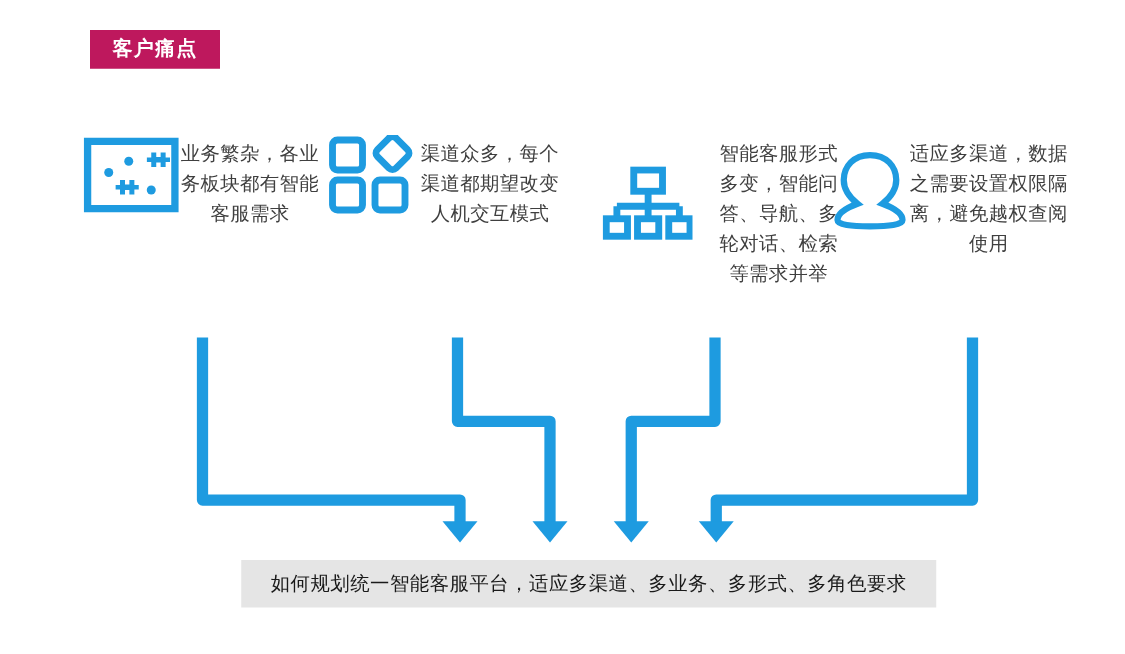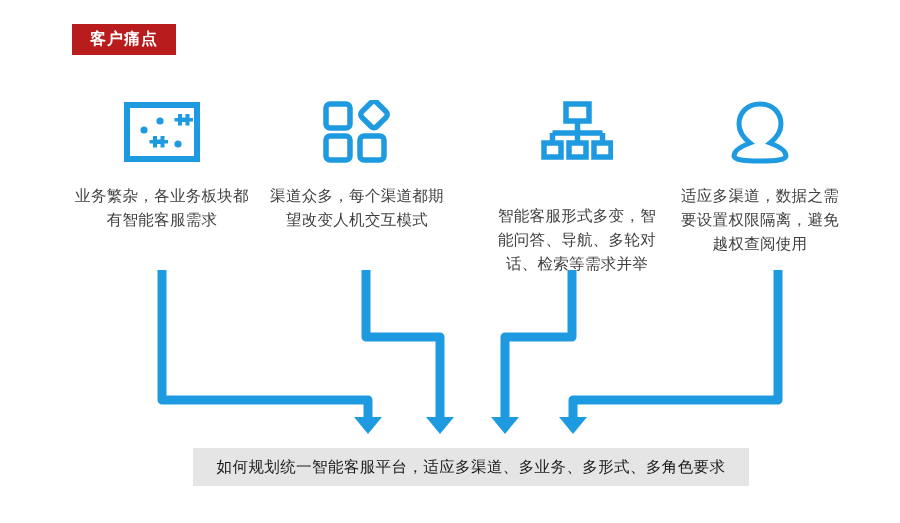--- a/index.html
+++ b/index.html
@@ -18,40 +18,40 @@
     overflow: hidden;
   }
 
   
   #title-badge {
     position: absolute;
     left: 72px;
     top: 24px;
     width: 104px;
     height: 31px;
-    background: #b91c1c;
+    background: #be185d;
     display: flex;
     align-items: center;
     justify-content: center;
   }
   #title-badge .title-text {
     color: #ffffff;
     font-size: 16px;
     font-weight: bold;
     letter-spacing: 1px;
     font-family: "Liberation Sans", "DejaVu Sans", sans-serif;
   }
 
   
   .column {
     position: absolute;
     top: 96px;
     width: 190px;
     display: flex;
-    flex-direction: column;
+    flex-direction: row;
     align-items: center;
   }
   #col-0 { left: 67px;  }
   #col-1 { left: 262px; }
   #col-2 { left: 482px; gap: 20px; }
   #col-3 { left: 665px; }
 
   .icon-box {
     height: 72px;
     display: flex;

